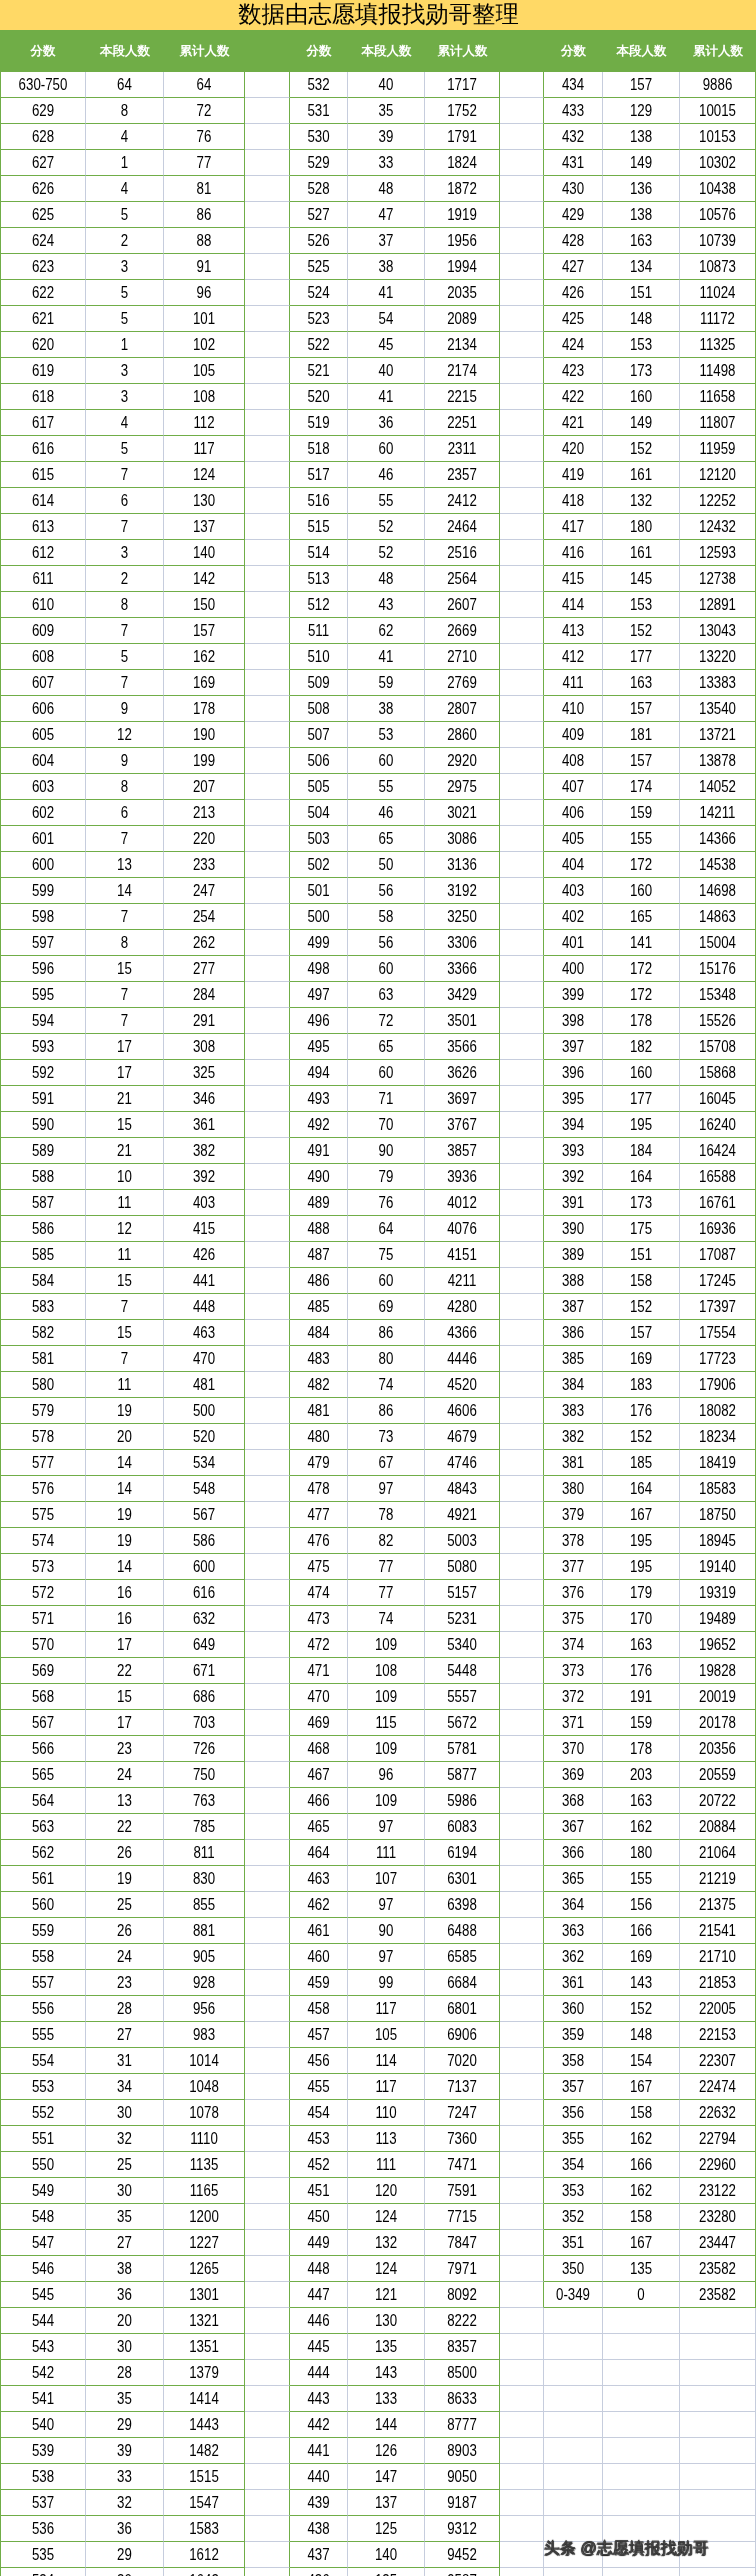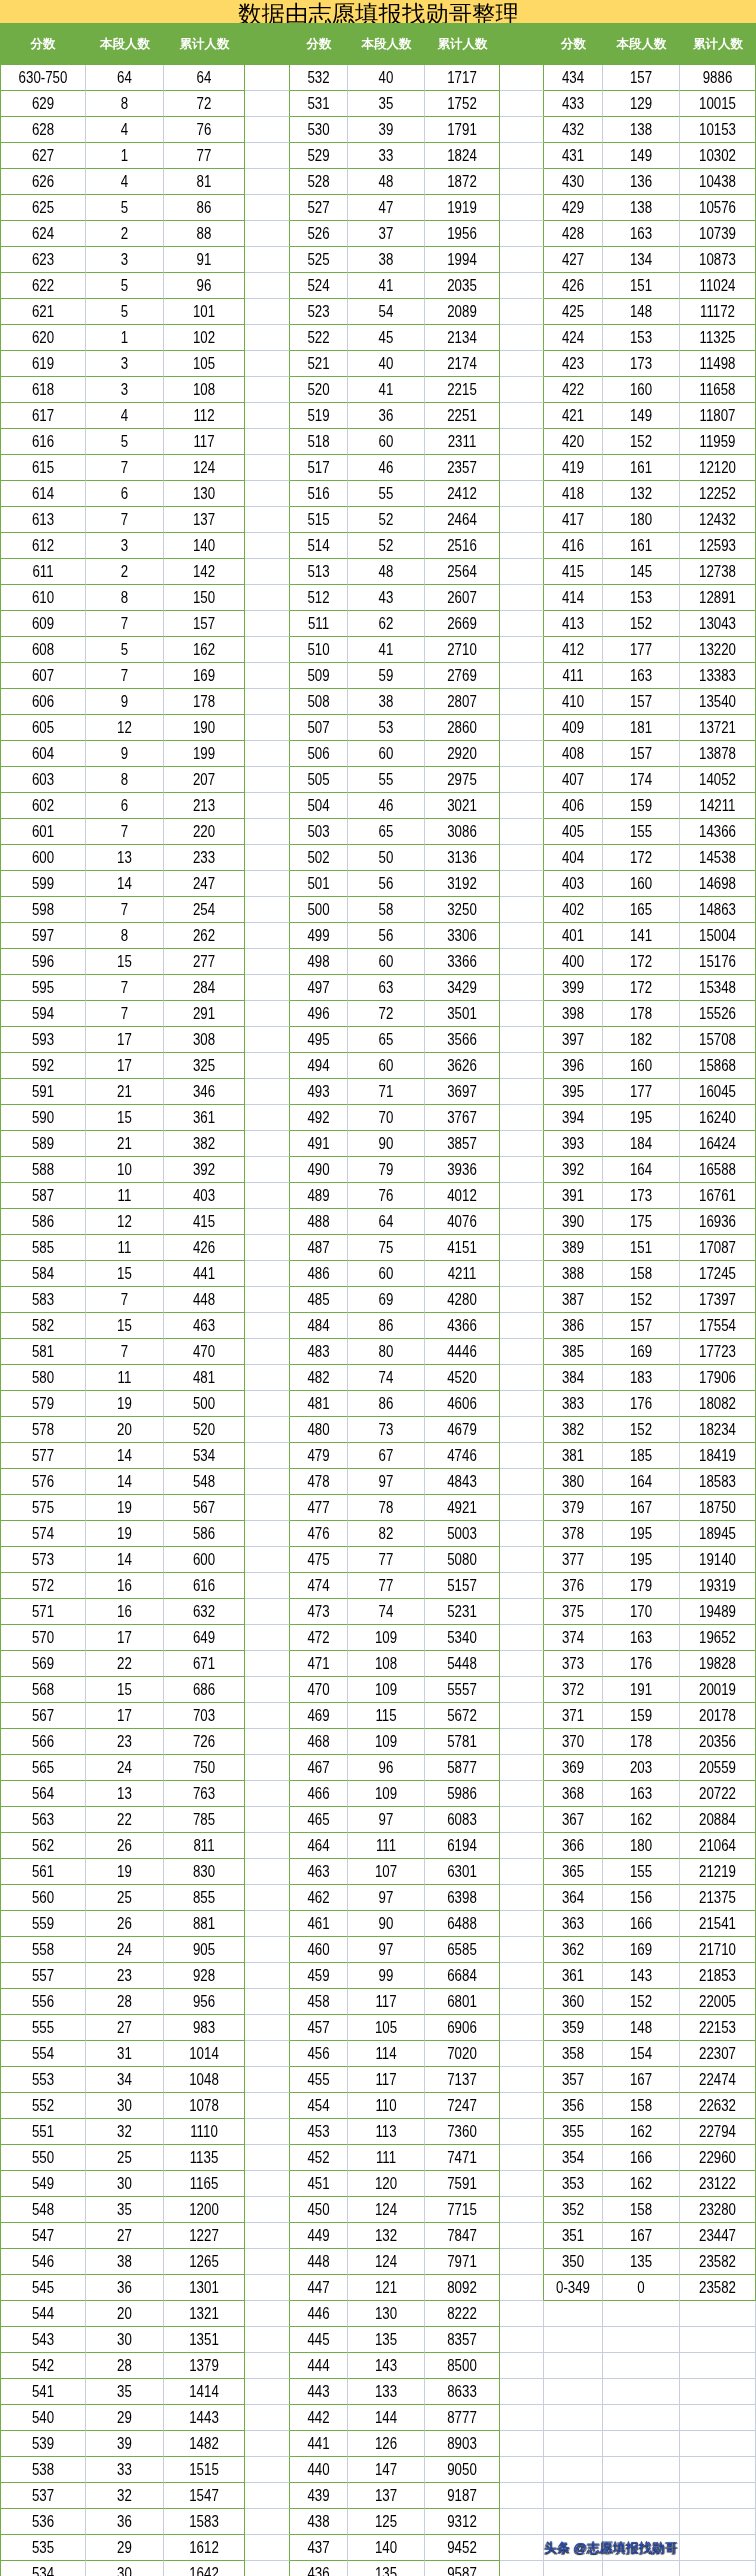--- a/index.html
+++ b/index.html
@@ -12,21 +12,21 @@
     }
     html, body { margin: 0; padding: 0; background: #ffffff; }
     body {
       width: 757px;
       height: 2576px;
       overflow: hidden;
       position: relative;
       font-family: "Liberation Sans", "DejaVu Sans", sans-serif;
     }
     .title {
-      height: 23px;
+      height: 30px;
       background: var(--title-bg);
       text-align: center;
       font-family: "Liberation Serif", "DejaVu Serif", serif;
       font-size: 23.4px;
       line-height: 29px;
       color: var(--text);
       white-space: nowrap;
       overflow: hidden;
     }
     .grid {
@@ -64,23 +64,23 @@
     .cell.spacer.next-filled { border-right-color: var(--border-green); }
     .val {
       display: inline-block;
       transform: scaleY(1.2);
       white-space: nowrap;
     }
     .watermark {
       position: absolute;
       left: 544px;
       top: 2536px;
-      font-size: 13px;
+      font-size: 16px;
       line-height: 23.4px;
-      color: #1d4ed8;
+      color: #404040;
       white-space: nowrap;
       text-shadow: -0.8px 0.8px 0.8px #2a2a2a, 0.8px 0.8px 0.8px #2a2a2a, 0 0 0.8px #2a2a2a;
     }
   </style>
 </head>
 <body>
 
 <div class="title">数据由志愿填报找勋哥整理</div>
 
 <div class="grid header-row">

